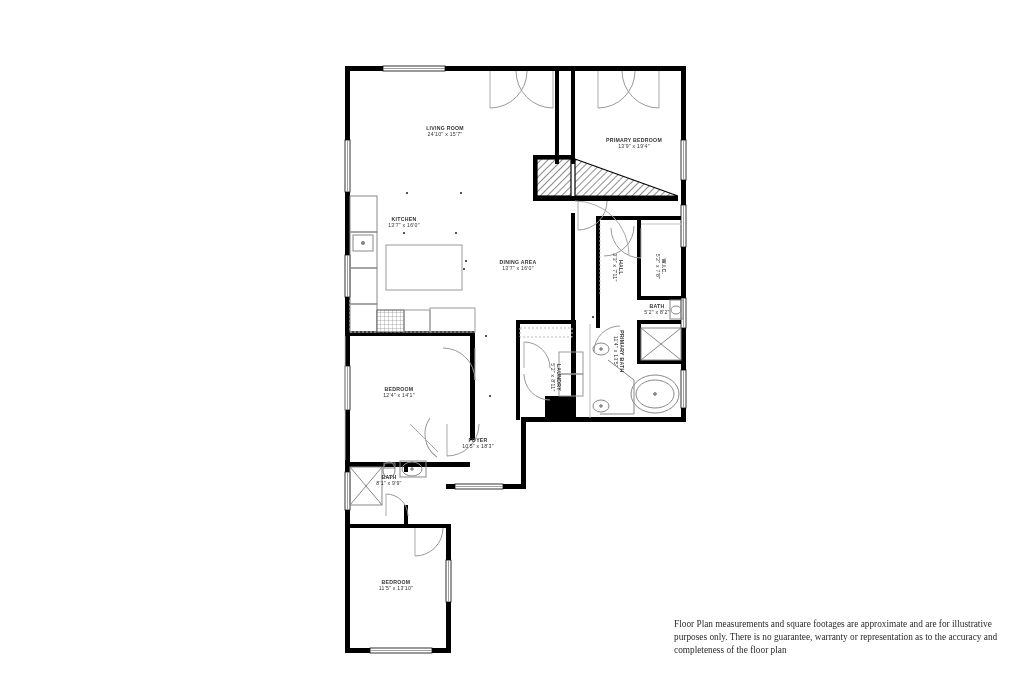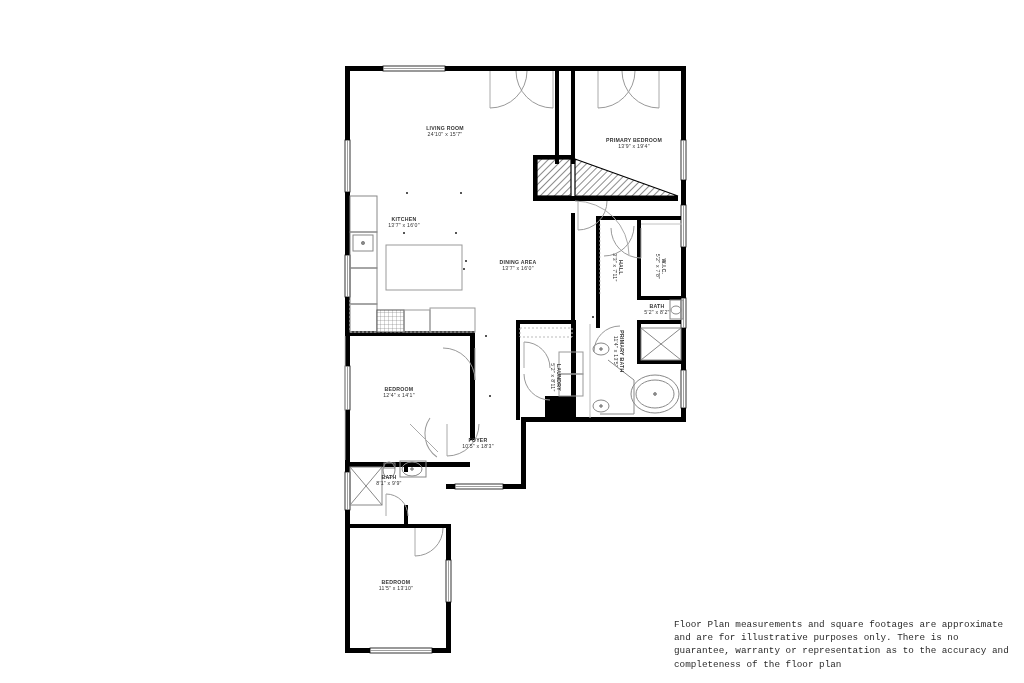--- a/index.html
+++ b/index.html
@@ -6,21 +6,21 @@
   body{width:1024px;height:683px;position:relative;overflow:hidden;
        font-family:"Liberation Sans",sans-serif;color:#1a1a1a;}
 
   #title{position:absolute;left:24px;top:18px;font-size:19px;font-weight:bold;
          letter-spacing:-0.2px;color:#111;}
 
   #plan{position:absolute;left:0;top:0;width:1024px;height:683px;}
 
   #disclaimer{position:absolute;left:674px;top:618px;width:340px;
               font-size:9.3px;line-height:13.2px;color:#2a2a2a;
-              font-family:Liberation Mono, monospace;}
+              font-family:Liberation Serif, serif;}
 
   .rmlabel{position:absolute;text-align:center;font-size:5.2px;line-height:6.4px;
            color:#333;letter-spacing:0.25px;white-space:nowrap;
            font-family:"Liberation Sans",sans-serif;}
   .rmlabel .nm{display:block;font-weight:600;}
   .rmlabel .dm{display:block;}
   .rot90{transform-origin:center center;transform:rotate(90deg);}
 </style>
 </head>
 <body>

